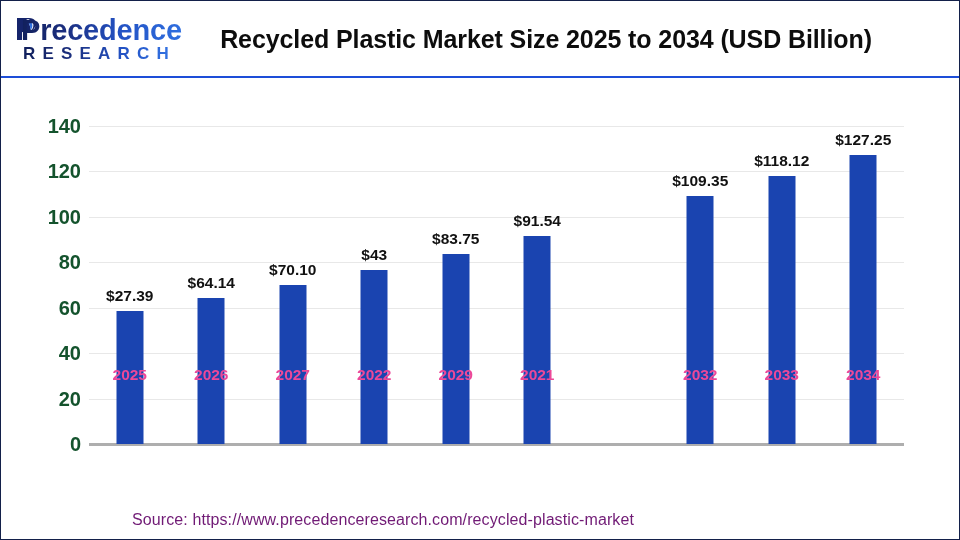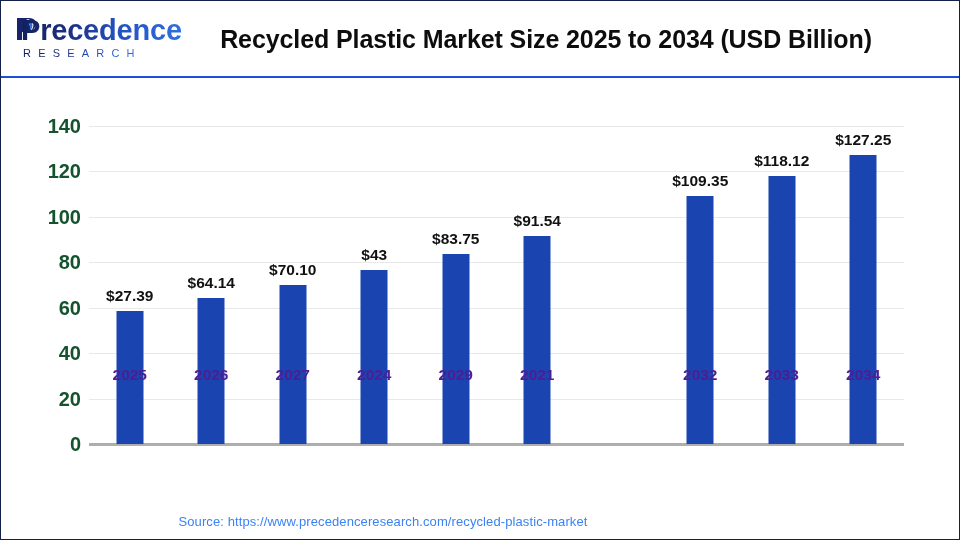--- a/index.html
+++ b/index.html
@@ -60,22 +60,22 @@
     background: linear-gradient(90deg, #11205c 0%, #1c2f80 28%, #2352c4 62%, #2f6fe0 100%);
     -webkit-background-clip: text;
     background-clip: text;
     color: transparent;
     -webkit-text-fill-color: transparent;
   }
   .logo-sub {
     position: absolute;
     left: 8px;
     top: 33px;
-    font-size: 11px;
-    font-weight: 400;
+    font-size: 17px;
+    font-weight: 700;
     letter-spacing: 7.2px;
     line-height: 13px;
     background: linear-gradient(90deg, #11205c 0%, #1b2e7c 30%, #2352c4 65%, #3576e6 100%);
     -webkit-background-clip: text;
     background-clip: text;
     color: transparent;
     -webkit-text-fill-color: transparent;
   }
 
   .chart-title {
@@ -168,31 +168,31 @@
     color: #111111;
   }
   .xtick {
     position: absolute;
     bottom: 60px;
     left: 50%;
     transform: translateX(-50%);
     white-space: nowrap;
     font-size: 15.5px;
     font-weight: 700;
-    color: #4c1d95;
+    color: #ec4899;
   }
 
   .source {
     position: absolute;
     left: 0;
     bottom: 10px;
     width: 764px;
     text-align: center;
-    font-size: 13px;
-    color: #3b82f6;
+    font-size: 16px;
+    color: #701a75;
     letter-spacing: 0.1px;
   }
 </style>
 </head>
 <body>
 
 <div class="screenshot">
 
   <div class="header">
 
@@ -242,21 +242,21 @@
           <div class="xtick">2026</div>
         </div>
         <div class="bar-slot" style="left: 163px; width: 81.5px;">
           <div class="bar" title="$70.10" style="height: 159.227px; background: rgb(26, 68, 176);"></div>
           <div class="bar-label" style="bottom: 165.227px;">$70.10</div>
           <div class="xtick">2027</div>
         </div>
         <div class="bar-slot" style="left: 244.5px; width: 81.5px;">
           <div class="bar" title="$43" style="height: 174.219px; background: rgb(26, 68, 176);"></div>
           <div class="bar-label" style="bottom: 180.219px;">$43</div>
-          <div class="xtick">2024</div>
+          <div class="xtick">2022</div>
         </div>
         <div class="bar-slot" style="left: 326px; width: 81.5px;">
           <div class="bar" title="$83.75" style="height: 190.232px; background: rgb(26, 68, 176);"></div>
           <div class="bar-label" style="bottom: 196.232px;">$83.75</div>
           <div class="xtick">2029</div>
         </div>
         <div class="bar-slot" style="left: 407.5px; width: 81.5px;">
           <div class="bar" title="$91.54" style="height: 207.927px; background: rgb(26, 68, 176);"></div>
           <div class="bar-label" style="bottom: 213.927px;">$91.54</div>
           <div class="xtick">2021</div>

